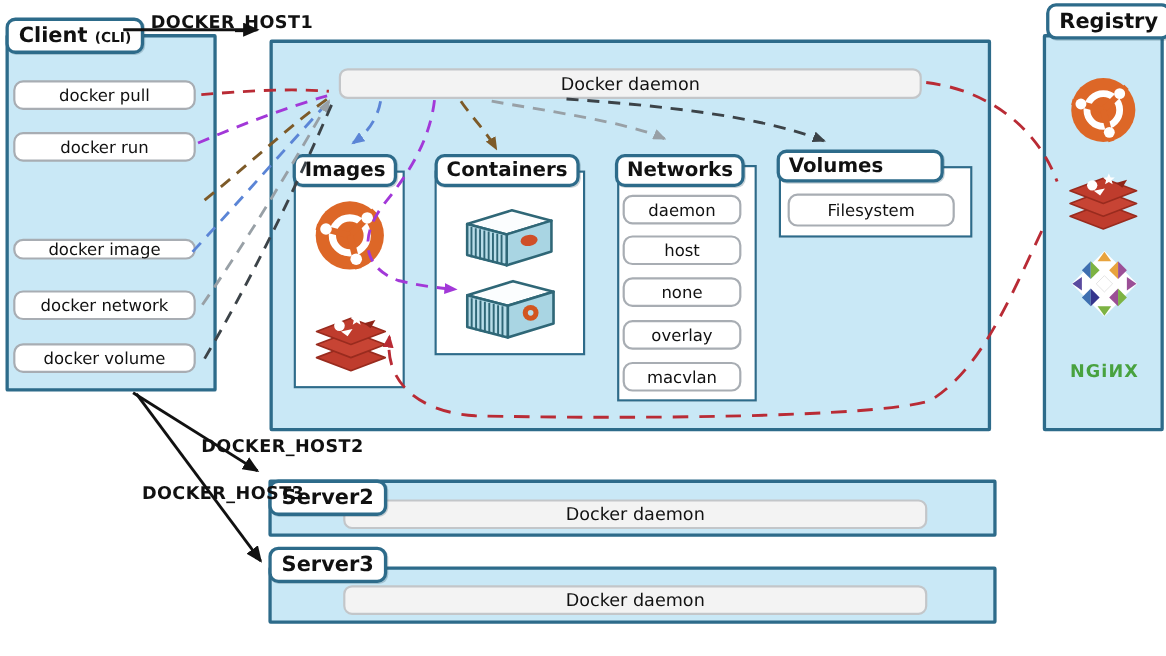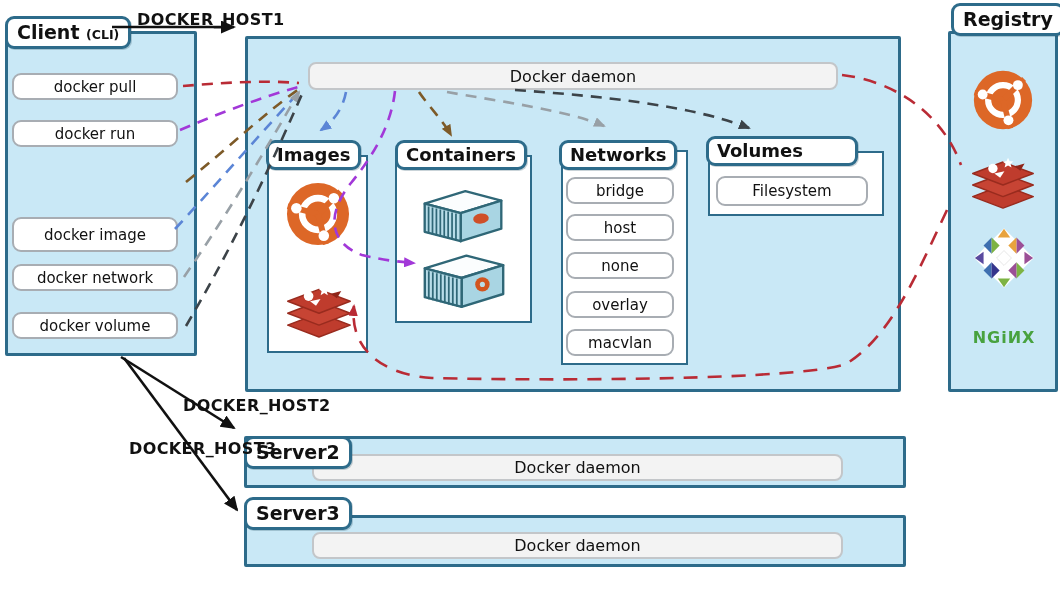--- a/index.html
+++ b/index.html
@@ -46,21 +46,21 @@
   <div class="tag" style="left:244px;top:497px;">
     <span>Server3</span>
   </div>
 
   <div class="pill" style="left:12px;top:73px;width:166px;height:27px;">
       <span>docker pull</span>
     </div>
   <div class="pill" style="left:12px;top:120px;width:166px;height:27px;">
       <span>docker run</span>
     </div>
-  <div class="pill" style="left:12px;top:217px;width:166px;height:35px;justify-content:center;">
+  <div class="pill" style="left:12px;top:217px;width:166px;height:19px;justify-content:center;">
       <span>docker image</span>
     </div>
   <div class="pill" style="left:12px;top:264px;width:166px;height:27px;">
       <span>docker network</span>
     </div>
   <div class="pill" style="left:12px;top:312px;width:166px;height:27px;">
       <span>docker volume</span>
     </div>
 
   <div class="daemon" style="left:308px;top:62px;width:530px;height:28px;">
@@ -85,21 +85,21 @@
     <span>Containers</span>
   </div>
   <div class="tag small" style="left:559px;top:140px;">
     <span>Networks</span>
   </div>
   <div class="tag small" style="left:706px;top:136px;width:152px;">
     <span>Volumes</span>
   </div>
 
   <div class="pill" style="left:566px;top:177px;width:108px;height:27px;">
-      <span>bridge</span>
+      <span>daemon</span>
     </div>
   <div class="pill" style="left:566px;top:214px;width:108px;height:27px;">
       <span>host</span>
     </div>
   <div class="pill" style="left:566px;top:252px;width:108px;height:27px;">
       <span>none</span>
     </div>
   <div class="pill" style="left:566px;top:291px;width:108px;height:27px;">
       <span>overlay</span>
     </div>

